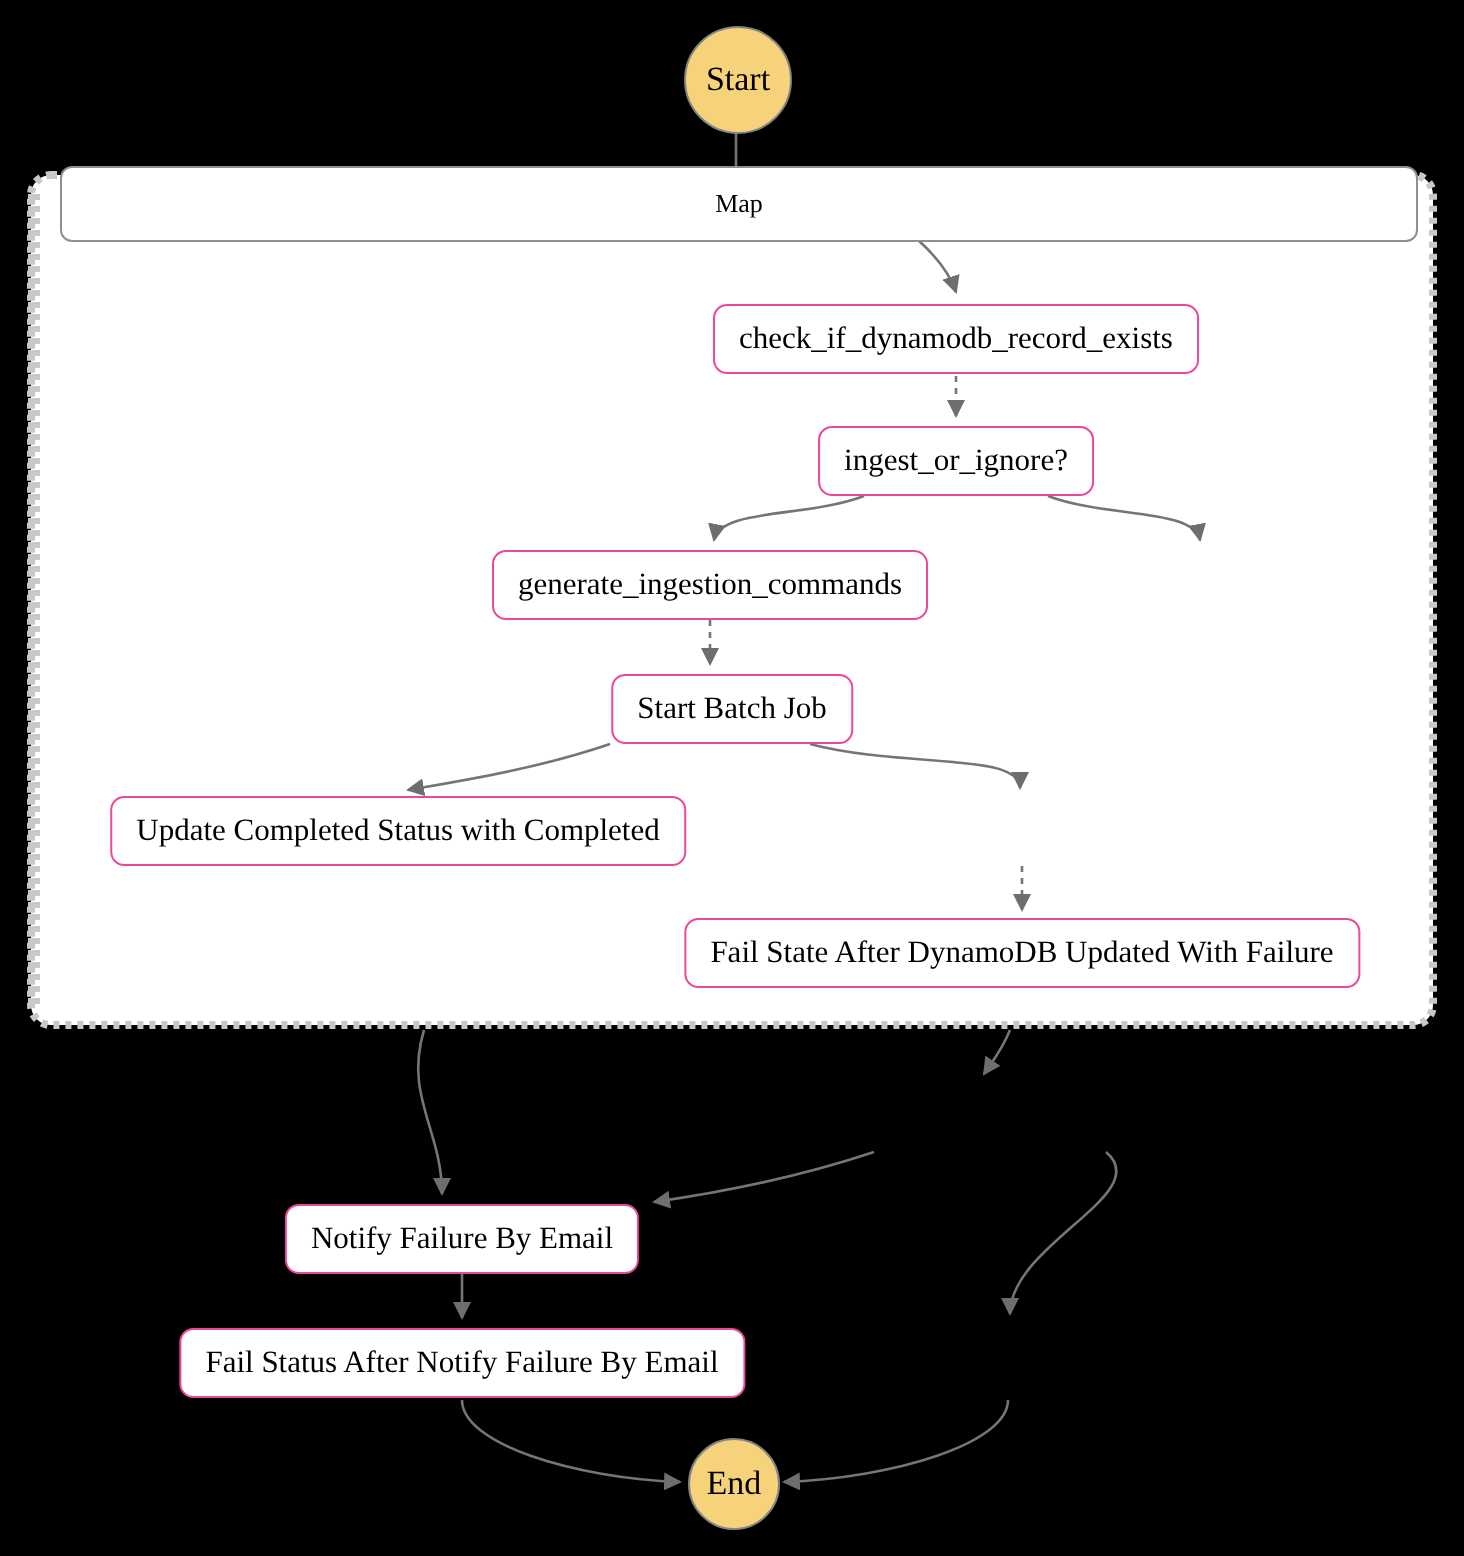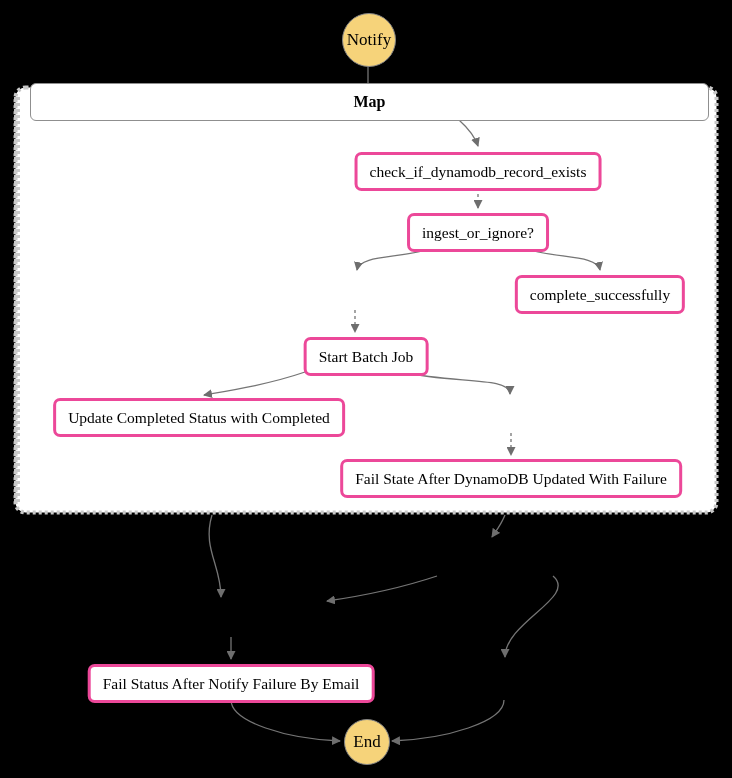--- a/index.html
+++ b/index.html
@@ -1,28 +1,28 @@
 <!DOCTYPE html>
 <html><head>
 <meta charset="utf-8">
 <style>
   html,body{margin:0;padding:0;background:#000;}
   #canvas{position:relative;width:732px;height:778px;background:#000;overflow:hidden;
           font-family:"Liberation Serif","DejaVu Serif",serif;}
   #edges{position:absolute;left:0;top:0;z-index:1;}
-  .node{position:absolute;z-index:2;background:#fff;border:3px solid #ec4899;border-radius:7px;
+  .node{position:absolute;z-index:2;background:#fff;border:1px solid #ec4899;border-radius:7px;
         padding:7px 12px;font-size:15.5px;color:#000;white-space:nowrap;
         transform:translateX(-50%);text-align:center;line-height:19px;}
   .terminal{position:absolute;z-index:2;background:#F6D37A;border:1px solid #848484;border-radius:50%;
             display:flex;align-items:center;justify-content:center;font-size:17px;color:#000;}
   #start-circle{left:342px;top:13px;width:52px;height:52px;}
   #end-circle{left:344px;top:719px;width:44px;height:44px;text-align:center;}
   #map-header{position:absolute;z-index:2;left:30px;top:83px;width:677px;height:36px;background:#fff;
               border:1px solid #8f8f8f;border-radius:6px;display:flex;align-items:center;justify-content:center;
-              font-weight:bold;font-size:16px;color:#000;}
+              font-weight:normal;font-size:13px;color:#000;}
 </style>
 </head>
 <body>
 
 <div id="canvas">
 
   <svg id="edges" width="732" height="778" viewBox="0 0 732 778">
     <defs>
       <marker id="arrow" markerUnits="userSpaceOnUse" markerWidth="9" markerHeight="9" refX="8" refY="4.5" orient="auto">
         <path d="M0,0 L9,4.5 L0,9 Z" fill="#6e6e6e"></path>
@@ -45,26 +45,27 @@
     <path d="M 511 433 L 511 455" fill="none" stroke="#757575" stroke-width="1.3" stroke-dasharray="3 3" marker-end="url(#arrow)"></path>
     <path d="M 212 515 C 202 548 221 565 221 597" fill="none" stroke="#757575" stroke-width="1.3" marker-end="url(#arrow)"></path>
     <path d="M 505 515 C 501 525 496 531 492 537" fill="none" stroke="#757575" stroke-width="1.3" marker-end="url(#arrow)"></path>
     <path d="M 437 576 C 395 590 355 597 327 601" fill="none" stroke="#757575" stroke-width="1.3" marker-end="url(#arrow)"></path>
     <path d="M 553 576 C 578 597 505 622 505 657" fill="none" stroke="#757575" stroke-width="1.3" marker-end="url(#arrow)"></path>
     <path d="M 231 637 L 231 659" fill="none" stroke="#757575" stroke-width="1.3" marker-end="url(#arrow)"></path>
     <path d="M 231 700 C 231 722 287 739 340 741" fill="none" stroke="#757575" stroke-width="1.3" marker-end="url(#arrow)"></path>
     <path d="M 504 700 C 504 722 446 739 392 741" fill="none" stroke="#757575" stroke-width="1.3" marker-end="url(#arrow)"></path>
   </svg>
 
-  <div id="start-circle" class="terminal">Notify</div>
+  <div id="start-circle" class="terminal">Start</div>
   <div id="end-circle" class="terminal">End</div>
 
   <div id="map-header">Map</div>
 
   <div class="node" style="left:478px;top:152px">check_if_dynamodb_record_exists</div>
   <div class="node" style="left:478px;top:213px">ingest_or_ignore?</div>
-  <div class="node" style="left:600px;top:275px">complete_successfully</div>
+  <div class="node" style="left:355px;top:275px">generate_ingestion_commands</div>
   <div class="node" style="left:366px;top:337px">Start Batch Job</div>
   <div class="node" style="left:199px;top:398px">Update Completed Status with Completed</div>
   <div class="node" style="left:511px;top:459px">Fail State After DynamoDB Updated With Failure</div>
+  <div class="node" style="left:231px;top:602px">Notify Failure By Email</div>
   <div class="node" style="left:231px;top:664px">Fail Status After Notify Failure By Email</div>
 
 </div>
 
 </body></html>

